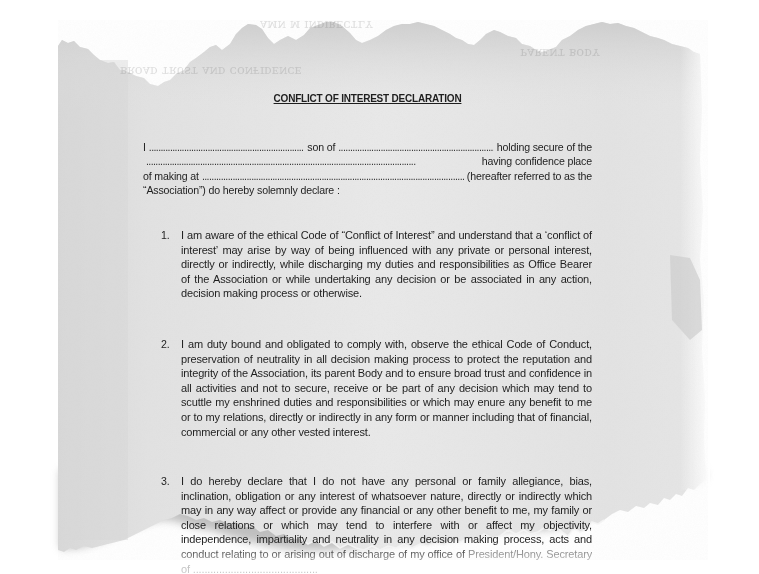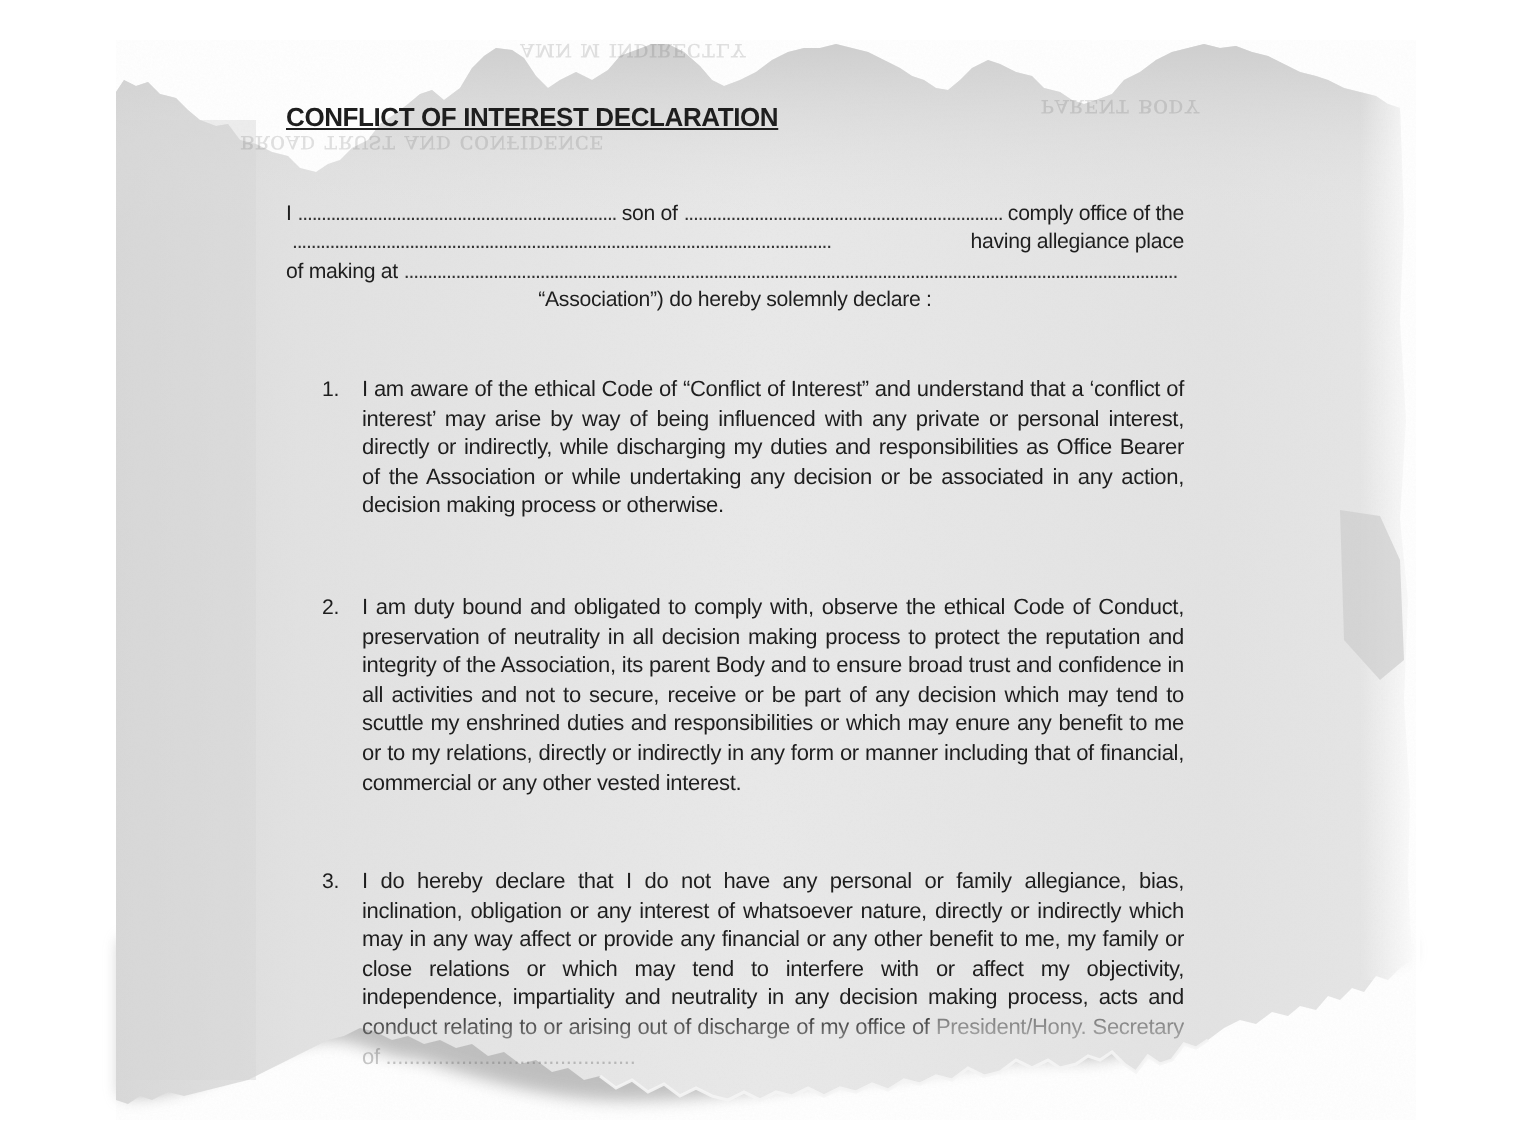--- a/index.html
+++ b/index.html
@@ -28,41 +28,42 @@
       position: absolute;
       left: 143px;
       top: 52px;
       width: 449px;
       color: #1e1e1e;
       font-size: 10.6px;
       line-height: 14.6px;
       letter-spacing: -0.15px;
     }
     .title {
-      text-align: left;
+      text-align: center;
       font-weight: bold;
       text-decoration: underline;
-      font-size: 13px;
+      font-size: 10px;
       margin-left: 0;
       letter-spacing: -0.2px;
       margin-bottom: 33px;
+      margin-top: 40px;
     }
     .intro {
       text-align: justify;
       text-align-last: justify;
       margin: 0;
     }
     .intro .line {
       display: flex;
       justify-content: space-between;
       white-space: nowrap;
       height: 14.6px;
     }
     .intro .line.last {
-      justify-content: center;
+      justify-content: flex-start;
     }
     .dots {
       flex: 1;
       overflow: hidden;
       white-space: nowrap;
       margin: 0 3px;
       letter-spacing: -0.6px;
       color: #333;
     }
     .list {
@@ -160,29 +161,30 @@
 
   <div class="doc">
     <div class="title">CONFLICT OF INTEREST DECLARATION</div>
 
     <div class="intro">
       <div class="line">
         <span>I</span>
         <span class="dots">............................................................................</span>
         <span>son of</span>
         <span class="dots">..............................................................................................</span>
-        <span>comply office of the</span>
+        <span>holding secure of the</span>
       </div>
       <div class="line">
         <span class="dots">...................................................................................................................</span>
-        <span>having allegiance place</span>
+        <span>having confidence place</span>
       </div>
       <div class="line">
         <span>of making at</span>
         <span class="dots">......................................................................................................................................................................</span>
+        <span>(hereafter referred to as the</span>
       </div>
       <div class="line last">
         <span>“Association”) do hereby solemnly declare :</span>
       </div>
     </div>
 
     <div class="list">
       <div class="item">
         <span class="num">1.</span>
         <span class="text">I am aware of the ethical Code of “Conflict of Interest” and understand that a ‘conflict of interest’ may arise by way of being influenced with any private or personal interest, directly or indirectly, while discharging my duties and responsibilities as Office Bearer of the Association or while undertaking any decision or be associated in any action, decision making process or otherwise.</span>

